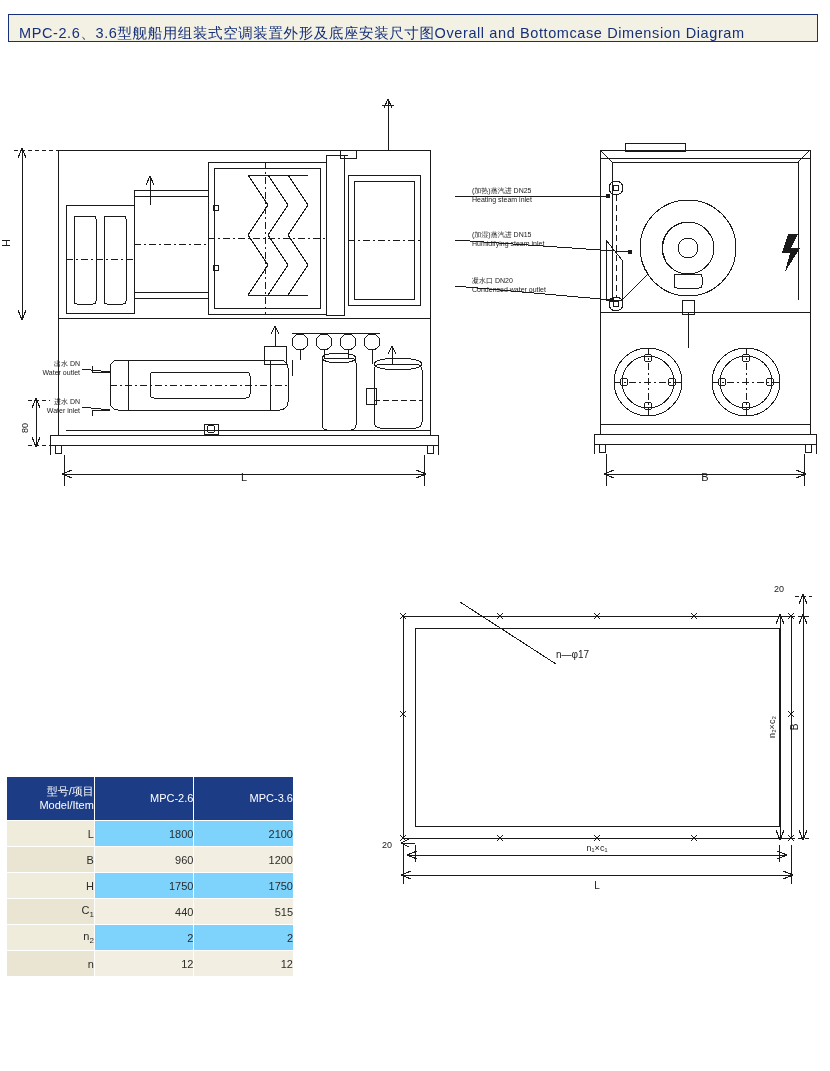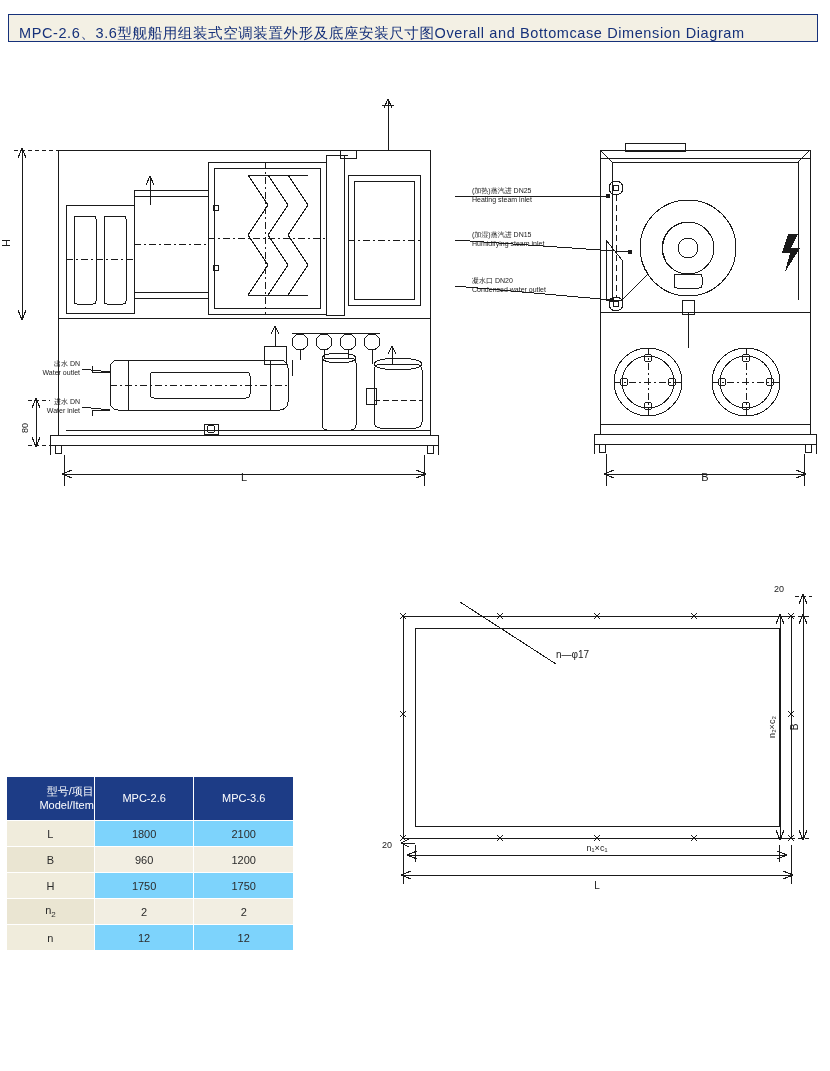--- a/index.html
+++ b/index.html
@@ -45,21 +45,21 @@
     position: absolute;
     left: 6px;
     top: 776px;
     width: 288px;
     border-collapse: collapse;
     font-size: 11px;
     color: #2b2b2b;
   }
   .spec-table th, .spec-table td {
     border: 1px solid #ffffff;
-    text-align: center;
+    text-align: right;
     height: 26px;
     padding: 0;
   }
   .spec-table thead th {
     background: #1d3c86;
     color: #ffffff;
     font-weight: normal;
     font-size: 11px;
     line-height: 1.25;
     height: 44px;
@@ -392,20 +392,25 @@
       <td class="rowhead">B</td>
       <td class="val">960</td>
       <td class="val">1200</td>
     </tr>
     <tr>
       <td class="rowhead">H</td>
       <td class="val">1750</td>
       <td class="val">1750</td>
     </tr>
     <tr>
+      <td class="rowhead">C<span class="sub">1</span></td>
+      <td class="val">440</td>
+      <td class="val">515</td>
+    </tr>
+    <tr>
       <td class="rowhead">n<span class="sub">2</span></td>
       <td class="val">2</td>
       <td class="val">2</td>
     </tr>
     <tr>
       <td class="rowhead">n</td>
       <td class="val">12</td>
       <td class="val">12</td>
     </tr>
   </tbody>

